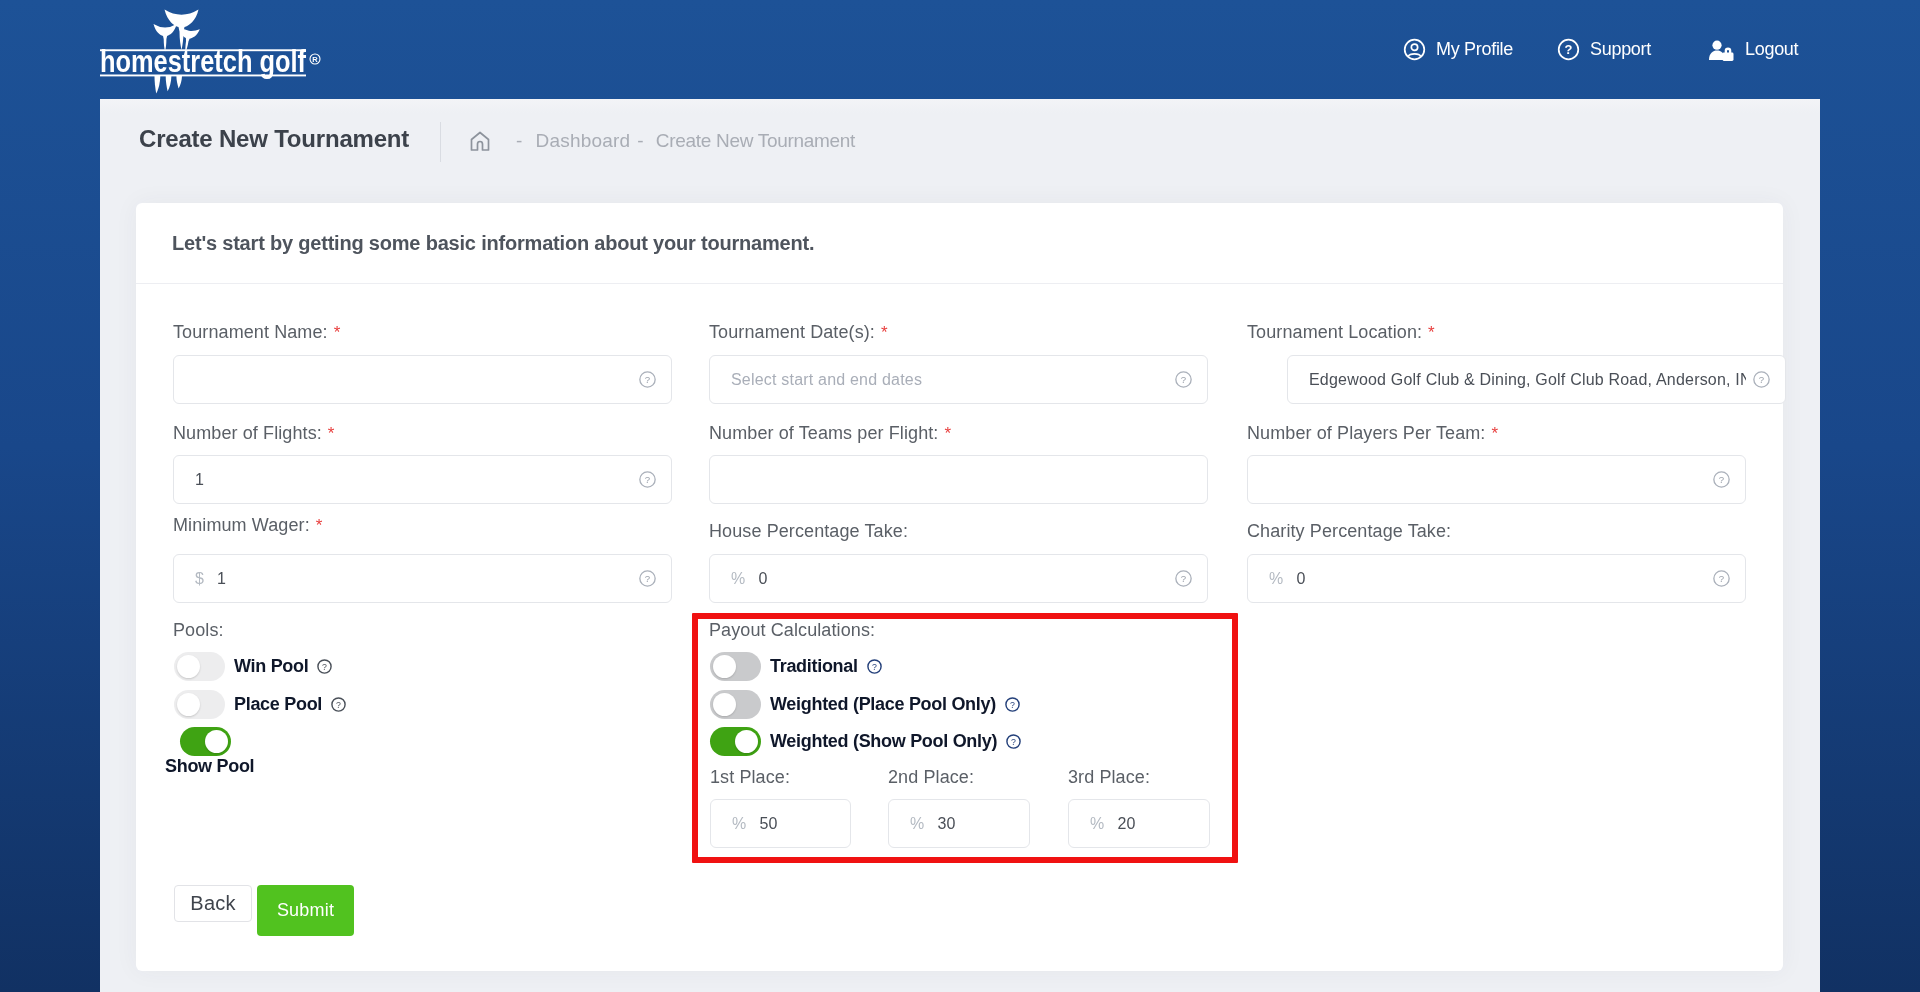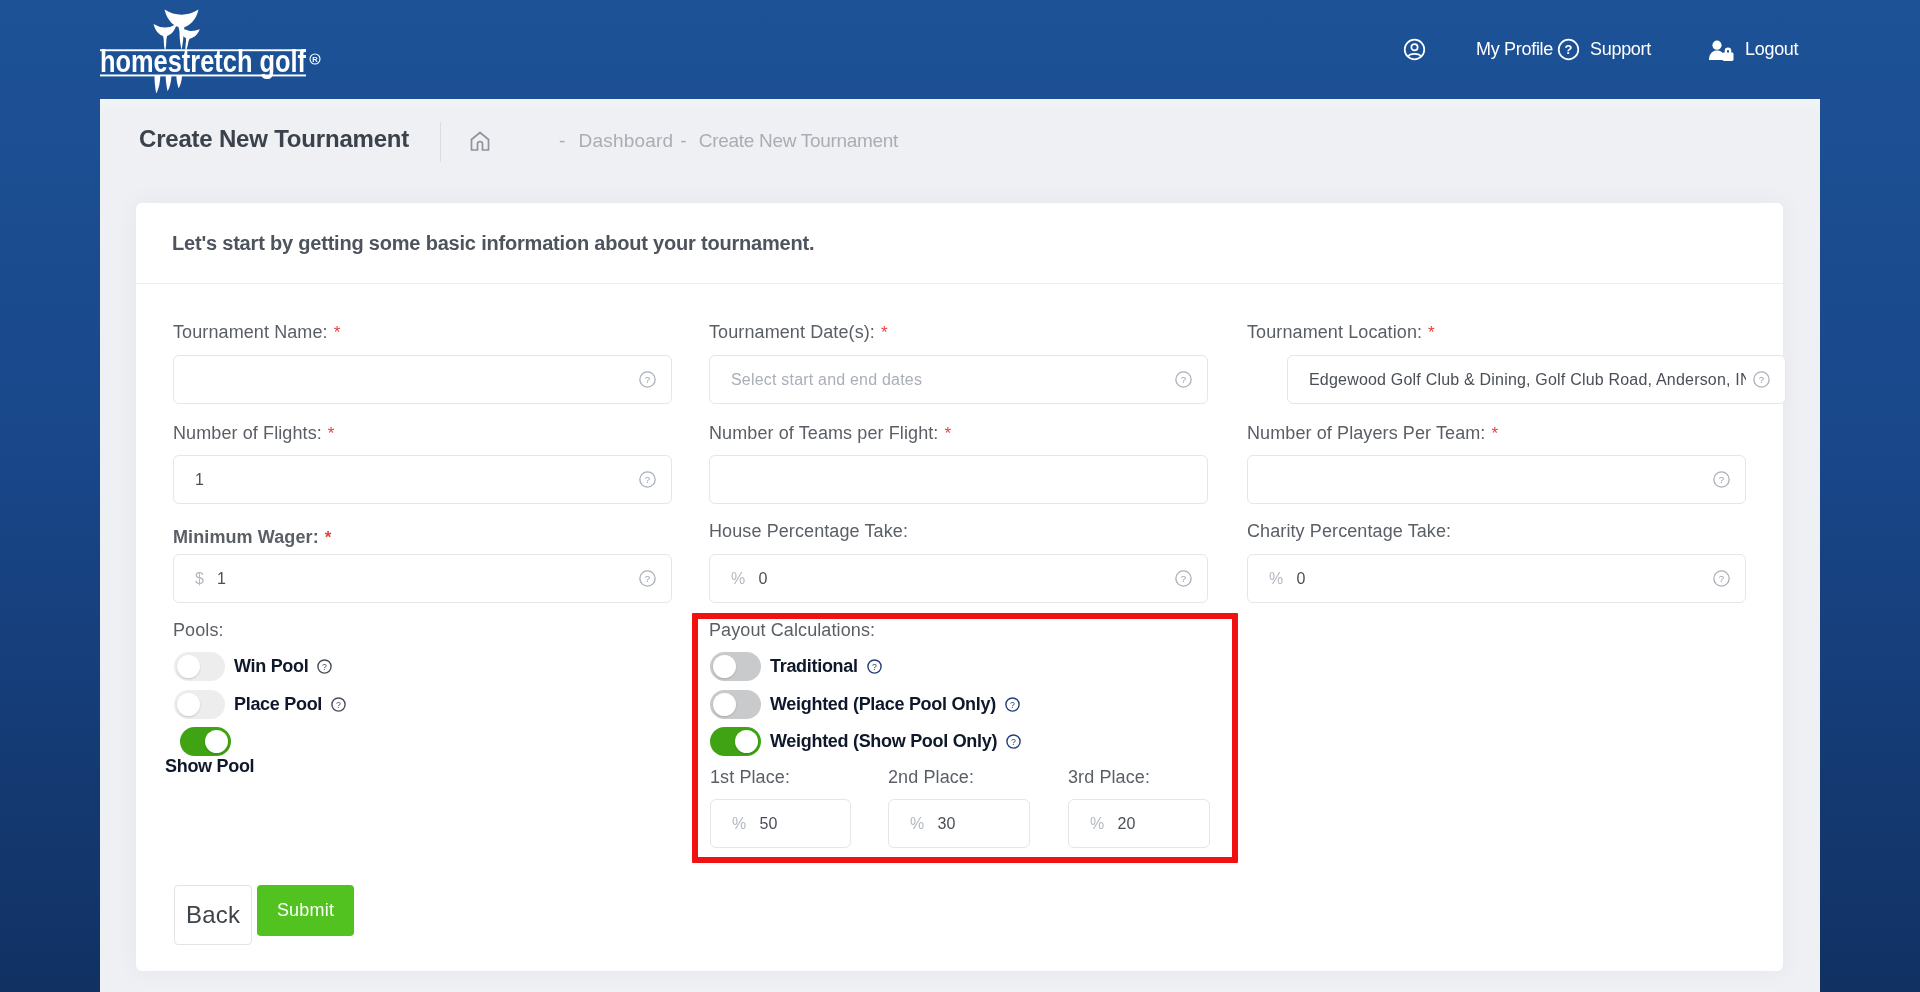--- a/index.html
+++ b/index.html
@@ -10,21 +10,21 @@
         background:linear-gradient(180deg,#f3f4f7 0%, #eef0f4 14px, #eef0f4 100%); }
 
   
   .hmenu { position:absolute; top:0; height:99px; display:flex; align-items:center; color:#fff; }
   .hmenu svg { display:block; }
   .hmenu span { font-size:18px; letter-spacing:-.3px; }
 
   
   .pagetitle { position:absolute; left:139px; top:125px; font-size:24px; font-weight:bold; color:#3c424b; letter-spacing:-.2px; }
   .bc-sep { position:absolute; left:440px; top:122px; width:1px; height:40px; background:#d9dce2; }
-  .crumbs { position:absolute; left:516px; top:130px; font-size:19px; color:#a9adb5; letter-spacing:.2px;margin-left:43px; }
+  .crumbs { position:absolute; left:516px; top:130px; font-size:19px; color:#a9adb5; letter-spacing:.2px; }
 
   
   .card { position:absolute; left:136px; top:203px; width:1647px; height:768px; background:#fff;
           border-radius:6px; box-shadow:0 0 25px rgba(50,60,80,.05); }
   .cardhead { position:absolute; left:36px; top:29px; font-size:20px; font-weight:bold; color:#4e545d; letter-spacing:-.2px; }
   .carddiv { position:absolute; left:0; top:80px; width:100%; height:1px; background:#edeef2; }
 
   .flabel { position:absolute; font-size:18px; color:#5a5f66; letter-spacing:.1px; height:28px; line-height:28px; white-space:nowrap; }
   .flabel .req { color:#e8403f; margin-left:6px; font-size:17px; }
 
@@ -44,22 +44,22 @@
   .tgl.off2 { background:#c9cacc; }
   .tgl.on { background:#3fa313; }
   .tgl .knob { position:absolute; top:3px; width:23px; height:23px; border-radius:50%; background:#fff;
                box-shadow:0 1px 2px rgba(0,0,0,.16); }
   .tgl.off1 .knob, .tgl.off2 .knob { left:3px; }
   .tgl.on .knob { right:3px; }
   .trow .tlabel { font-size:18px; font-weight:bold; color:#0f172a; margin-left:9px; letter-spacing:-.3px; white-space:nowrap; }
   .trow svg.q { margin-left:9px; }
 
   
-  .btn-back { position:absolute; left:38px; top:682px; width:78px; height:60px; background:#fff; border:1px solid #e2e3e7;
-              border-radius:4px; font-size:24px; color:#3f444c; display:flex; align-items:center; justify-content:center; letter-spacing:.2px; }
+  .btn-back { position:absolute; left:38px; top:682px; width:78px; height:37px; background:#fff; border:1px solid #e2e3e7;
+              border-radius:4px; font-size:20px; color:#3f444c; display:flex; align-items:center; justify-content:center; letter-spacing:.2px; }
   .btn-submit { position:absolute; left:121px; top:682px; width:97px; height:51px; background:#51c21f; border:none;
               border-radius:4px; font-size:18px; color:#fff; display:flex; align-items:center; justify-content:center; letter-spacing:.2px; }
 
   .redbox { position:absolute; left:692px; top:613px; width:546px; height:250px; border:6px solid #f01111; border-radius:1px; z-index:50; }
 </style>
 </head>
 <body>
 <div class="bg"></div>
 <div class="content"></div>
 
@@ -76,21 +76,21 @@
     <path d="M67.7,70 L73.4,70 C73.2,76 71.8,81.5 69.6,85.3 C68.6,80 67.7,75.5 67.7,70 Z"></path>
     <path d="M78.4,70 L84,70 C83.8,75 82.6,79 80.6,82.5 C79.4,78 78.4,74.5 78.4,70 Z"></path>
   </g>
   <rect x="2" y="43.3" width="206" height="1.9" fill="#fff"></rect>
   <rect x="2" y="68.5" width="206" height="1.9" fill="#fff"></rect>
   <text x="2" y="66" font-size="31" font-weight="bold" fill="#fff" textLength="206" lengthAdjust="spacingAndGlyphs">homestretch golf</text>
   <circle cx="217" cy="53" r="5" fill="none" stroke="#fff" stroke-width="1.1"></circle>
   <text x="217" y="56.4" font-size="7.5" font-weight="bold" fill="#fff" text-anchor="middle">R</text>
 </svg>
 
-<div class="hmenu" style="left:1403px;gap:40px;">
+<div class="hmenu" style="left:1403px;">
   <svg width="23" height="23" viewBox="0 0 24 24" fill="none" stroke="#fff" stroke-width="1.8">
     <circle cx="12" cy="12" r="10.2"></circle>
     <circle cx="12" cy="9.6" r="3.3"></circle>
     <path d="M5.5 19.2 c1.6 -3.4 11.4 -3.4 13 0"></path>
   </svg>
   <span style="margin-left:10px;">My Profile</span>
 </div>
 <div class="hmenu" style="left:1557px;">
   <svg width="23" height="23" viewBox="0 0 24 24" fill="none" stroke="#fff" stroke-width="1.8">
     <circle cx="12" cy="12" r="10.2"></circle>
@@ -164,21 +164,21 @@
       </svg>
   </div>
   <div class="inp" style="left:573px;top:252px;"></div>
   <div class="inp" style="left:1111px;top:252px;">
     <svg class="qwrap" viewBox="0 0 22 22">
         <circle cx="11" cy="11" r="9.9" fill="none" stroke="#aab0ba" stroke-width="1.7"></circle>
         <text x="11" y="15" font-size="12.5" fill="#9aa0aa" text-anchor="middle">?</text>
       </svg>
   </div>
 
-  <div class="flabel" style="left:37px;top:320px;font-weight:bold;">Minimum Wager:<span class="req">*</span></div>
+  <div class="flabel" style="left:37px;top:308px;">Minimum Wager:<span class="req">*</span></div>
   <div class="flabel" style="left:573px;top:314px;">House Percentage Take:</div>
   <div class="flabel" style="left:1111px;top:314px;text-align:right;">Charity Percentage Take:</div>
 
   <div class="inp" style="left:37px;top:351px;">
     <span class="pad"></span>
       <span class="prefix">$</span>
       <span class="val">1</span>
     <svg class="qwrap" viewBox="0 0 22 22">
         <circle cx="11" cy="11" r="9.9" fill="none" stroke="#aab0ba" stroke-width="1.7"></circle>
         <text x="11" y="15" font-size="12.5" fill="#9aa0aa" text-anchor="middle">?</text>

